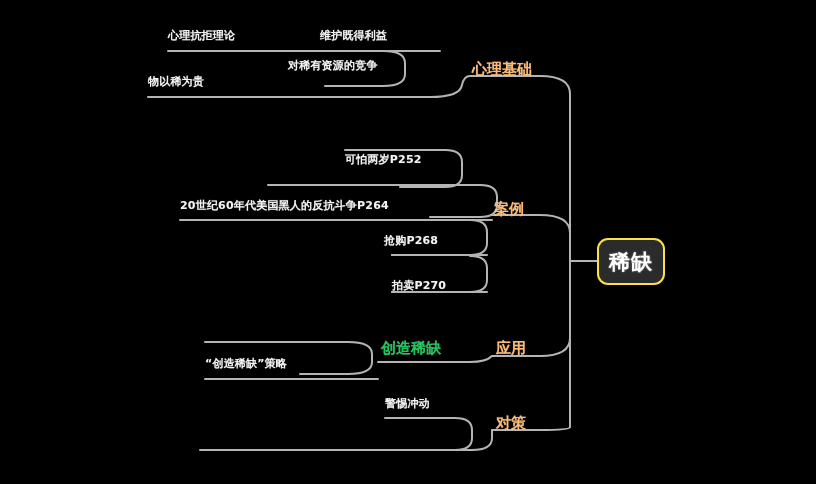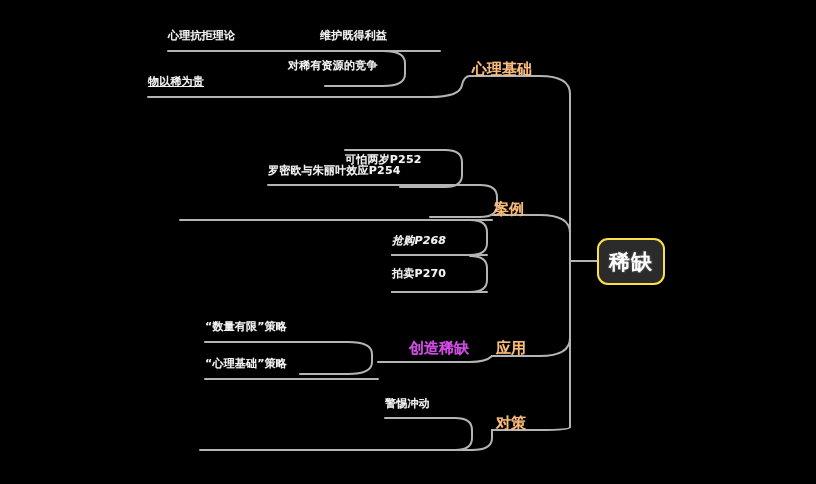--- a/index.html
+++ b/index.html
@@ -37,27 +37,26 @@
     position: absolute;
     color: #fdba74;
     font-size: 15px;
     font-weight: 700;
     line-height: 1;
     white-space: nowrap;
     text-shadow: 0 0 1px rgba(255,255,255,0.35);
   }
   .mid {
     position: absolute;
-    color: #d946ef;
+    color: #22c55e;
     font-size: 15px;
     font-weight: 700;
     line-height: 1;
     white-space: nowrap;
     text-shadow: 0 0 1px rgba(255,255,255,0.3);
-    margin-left: 28px;
   }
   #root-node {
     position: absolute;
     left: 597px;
     top: 238px;
     width: 68px;
     height: 47px;
     background: #2b2b2b;
     border: 2px solid #fde047;
     border-radius: 11px;
@@ -134,33 +133,32 @@
   <div class="branch" style="left:496px; top:341px;text-align:right;">应用</div>
 
   <div class="branch" style="left:496px; top:416px;">对策</div>
 
   <div class="mid" style="left:381px; top:341px;">创造稀缺</div>
 
   <div class="leaf" style="left:168px; top:30px;">心理抗拒理论</div>
 
   <div class="leaf" style="left:320px; top:30px;">维护既得利益</div>
 
-  <div class="leaf" style="left:148px; top:76px;text-decoration:underline;">物以稀为贵</div>
+  <div class="leaf" style="left:148px; top:76px;">物以稀为贵</div>
 
   <div class="leaf" style="left:288px; top:60px;">对稀有资源的竞争</div>
 
   <div class="leaf" style="left:345px; top:130px;margin-top:24px;">可怕两岁P252</div>
 
-  <div class="leaf" style="left:268px; top:165px;">罗密欧与朱丽叶效应P254</div>
+
+  <div class="leaf" style="left:180px; top:200px;">20世纪60年代美国黑人的反抗斗争P264</div>
+
+  <div class="leaf" style="left:384px; top:235px;">抢购P268</div>
+
+  <div class="leaf" style="left:392px; top:280px;">拍卖P270</div>
 
 
-  <div class="leaf" style="left:392px; top:235px;font-style:italic;">抢购P268</div>
-
-  <div class="leaf" style="left:392px; top:268px;">拍卖P270</div>
-
-  <div class="leaf" style="left:205px; top:321px;">“数量有限”策略</div>
-
-  <div class="leaf" style="left:205px; top:358px;">“心理基础”策略</div>
+  <div class="leaf" style="left:205px; top:358px;">“创造稀缺”策略</div>
 
   <div class="leaf" style="left:385px; top:398px;">警惕冲动</div>
 
 
 </div>
 
 </body></html>

